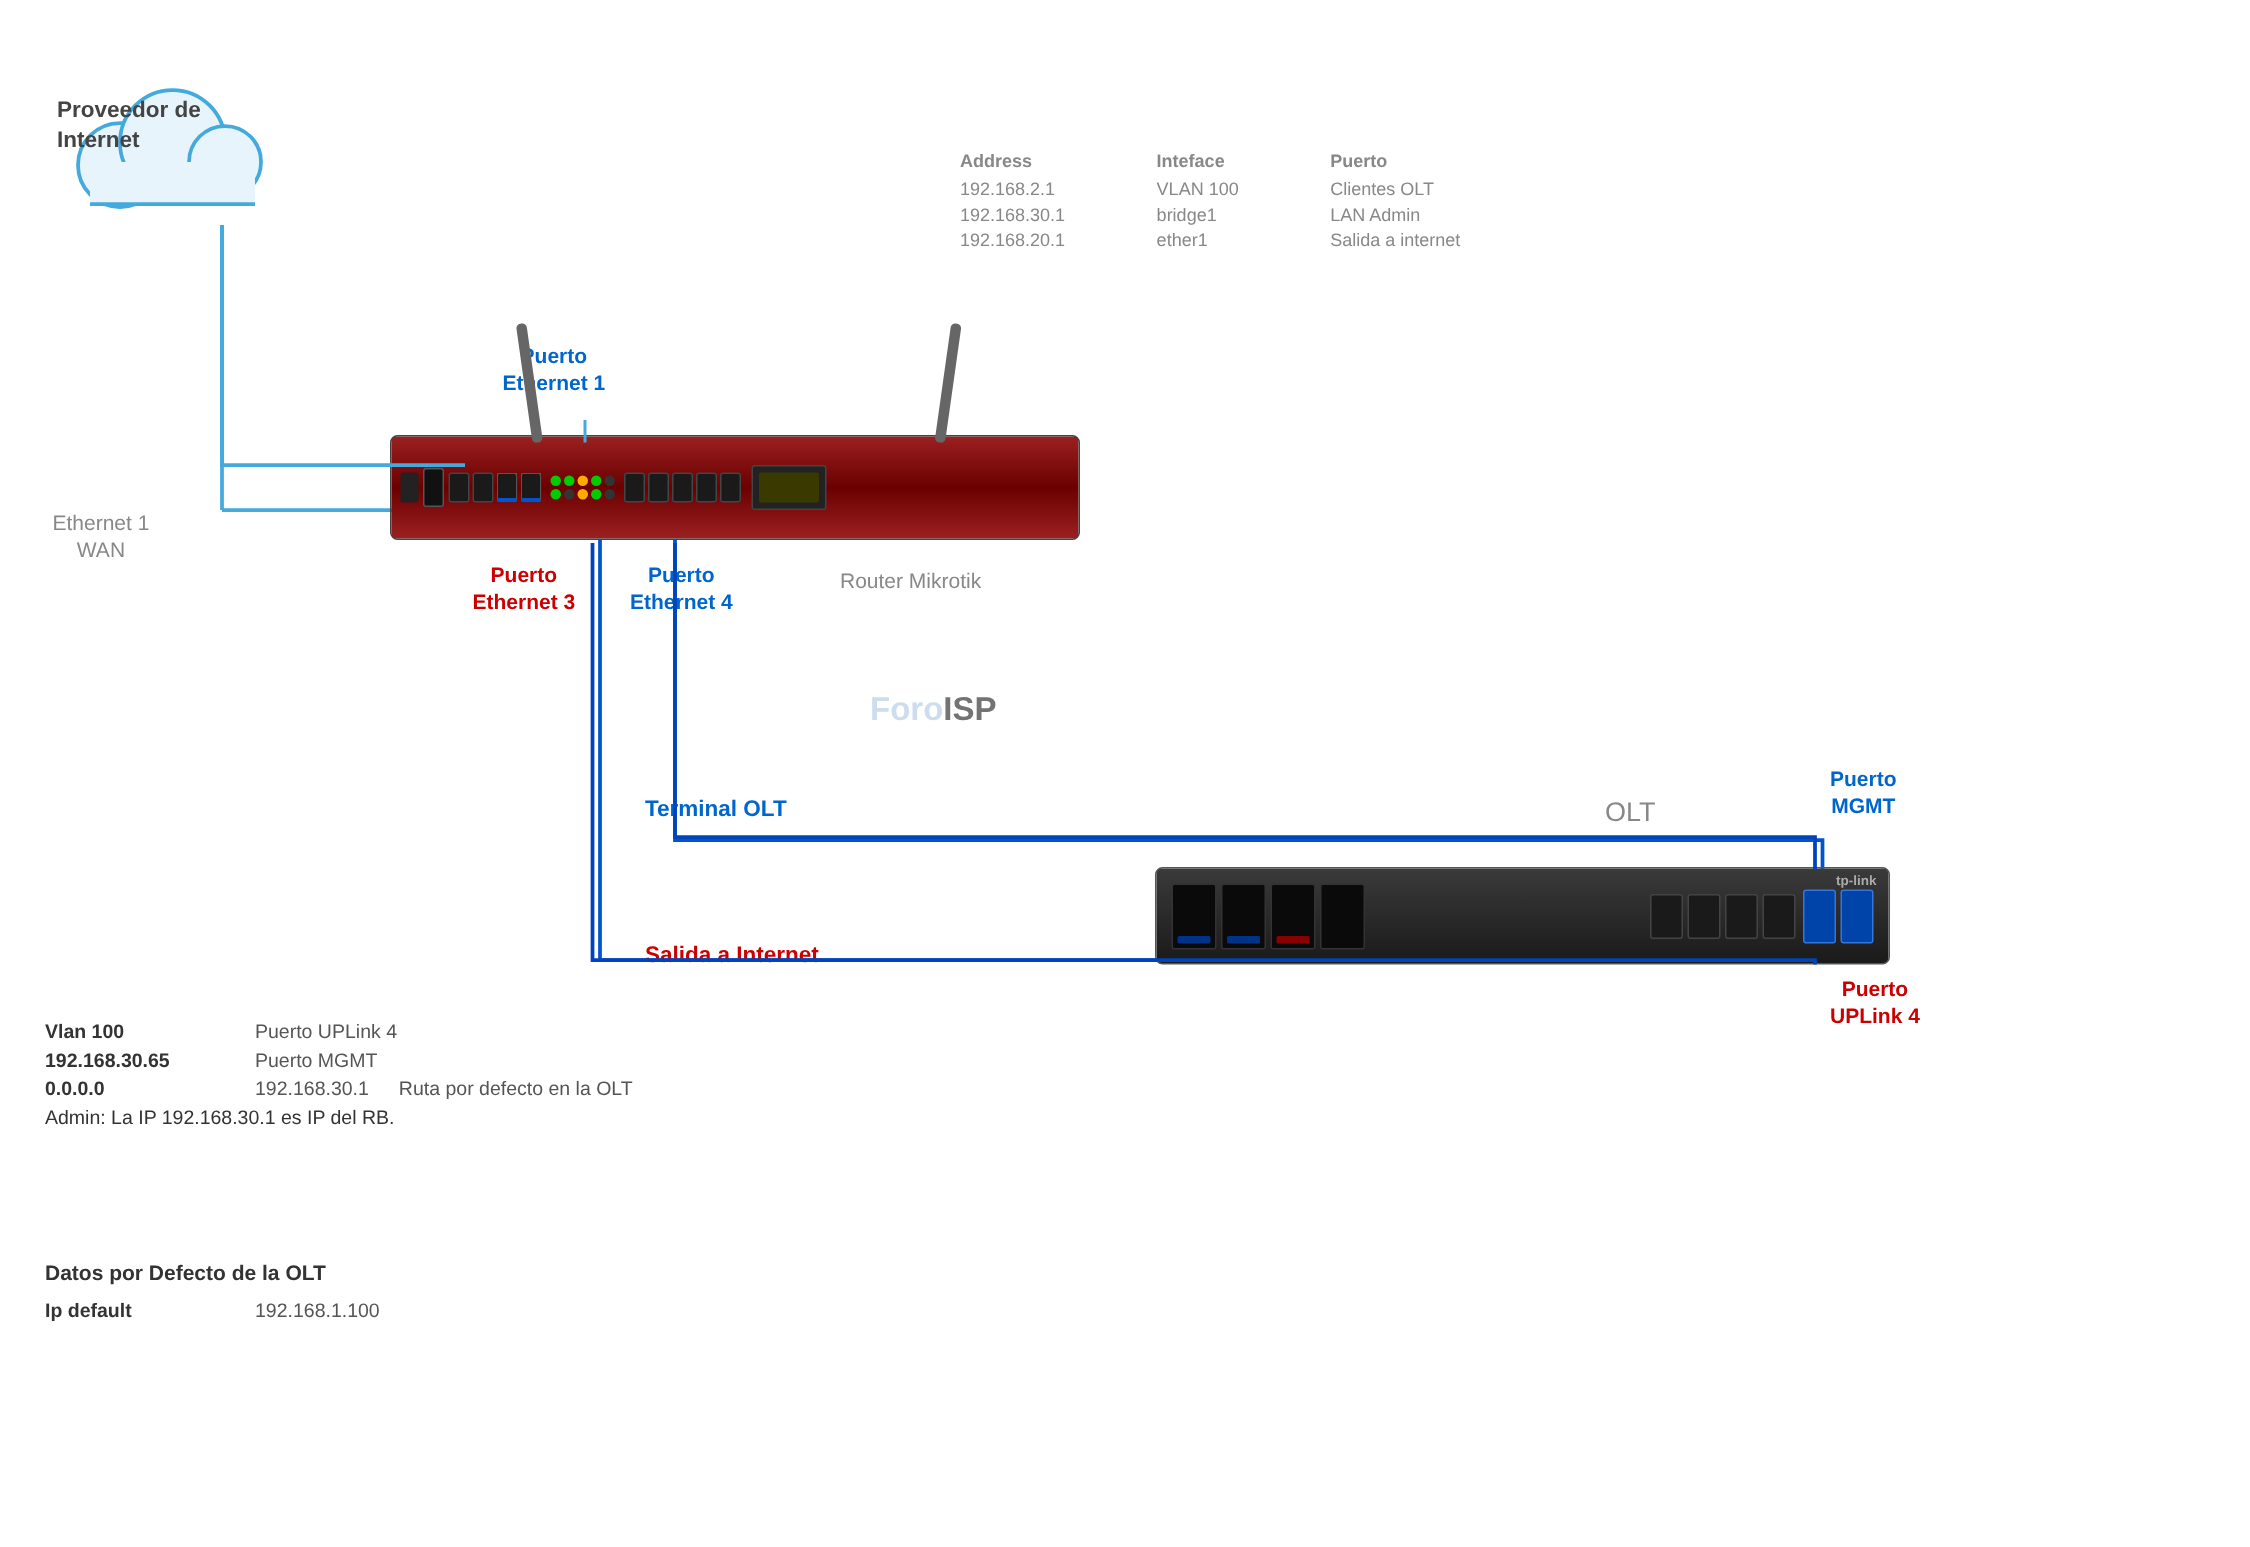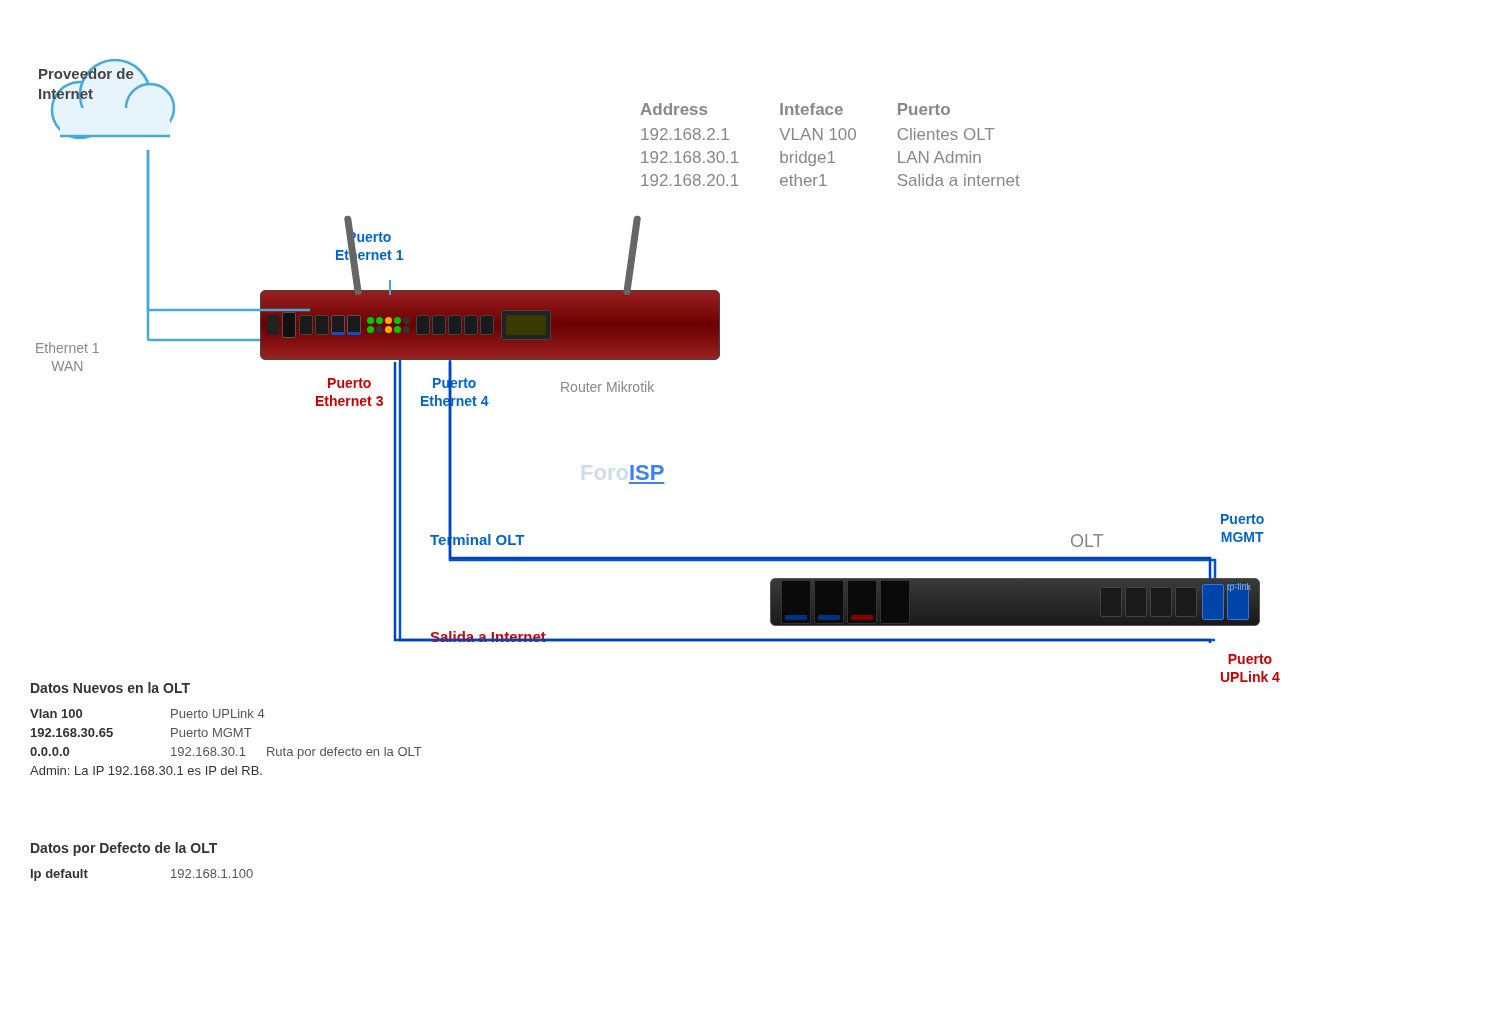--- a/index.html
+++ b/index.html
@@ -51,22 +51,22 @@
     .redes-rb-title {
       font-size: 15px;
       font-weight: bold;
       color: #333;
       text-align: center;
       margin-bottom: 8px;
     }
 
     .redes-rb-table {
       display: flex;
-      gap: 40px;
-      font-size: 17px;
+      gap: 61px;
+      font-size: 12px;
       color: #888;
     }
 
     .redes-rb-col {
       display: flex;
       flex-direction: column;
       gap: 3px;
     }
 
     .redes-rb-col .header {
@@ -102,22 +102,21 @@
     .foro-isp {
       position: absolute;
       top: 460px;
       left: 580px;
       font-size: 22px;
       color: #ccddee;
       font-weight: bold;
     }
 
     .foro-isp span {
-      color: #3b82f6;
-      text-decoration: underline;
+      color: #737373;
     }
 
     
     .datos-nuevos {
       position: absolute;
       top: 680px;
       left: 30px;
       width: 500px;
     }
 
@@ -275,21 +274,21 @@
   </div>
 
   <div class="label label-red" style="position:absolute; top:650px; left:1220px;">
     Puerto<br>UPLink 4
   </div>
 
   <div class="label label-red" style="position:absolute; top:627px; left:430px; font-size:15px;">
     <span>Salida a Internet</span>
   </div>
 
-  <div style="position:absolute; top:578px; left:770px; width:490px; height:48px; background:linear-gradient(180deg,#3a3a3a 0%,#1a1a1a 100%); border-radius:5px; border:1px solid #555; display:flex; align-items:center; padding:0 10px; gap:5px;">
+  <div style="position:absolute; top:578px; left:770px; width:490px; height:65px; background:linear-gradient(180deg,#3a3a3a 0%,#1a1a1a 100%); border-radius:5px; border:1px solid #555; display:flex; align-items:center; padding:0 10px; gap:5px;font-weight:bold;">
 
     <div style="display:flex;gap:3px;">
       <div style="width:30px;height:44px;background:#0a0a0a;border:1px solid #333;border-radius:2px;position:relative;">
         <div style="position:absolute;bottom:3px;left:3px;right:3px;height:5px;background:#003388;border-radius:1px;"></div>
       </div>
       <div style="width:30px;height:44px;background:#0a0a0a;border:1px solid #333;border-radius:2px;position:relative;">
         <div style="position:absolute;bottom:3px;left:3px;right:3px;height:5px;background:#003388;border-radius:1px;"></div>
       </div>
       <div style="width:30px;height:44px;background:#0a0a0a;border:1px solid #333;border-radius:2px;position:relative;">
         <div style="position:absolute;bottom:3px;left:3px;right:3px;height:5px;background:#880000;border-radius:1px;"></div>
@@ -331,21 +330,20 @@
       <div class="redes-rb-col">
         <div class="header">Puerto</div>
         <div>Clientes OLT</div>
         <div>LAN Admin</div>
         <div>Salida a internet</div>
       </div>
     </div>
   </div>
 
   <div class="datos-nuevos">
-    <div class="section-title">Datos Nuevos en  la OLT</div>
     <div class="data-row">
       <span class="data-key">Vlan 100</span>
       <span class="data-val">Puerto UPLink 4</span>
     </div>
     <div class="data-row">
       <span class="data-key">192.168.30.65</span>
       <span class="data-val">Puerto MGMT</span>
     </div>
     <div class="data-row">
       <span class="data-key">0.0.0.0</span>

